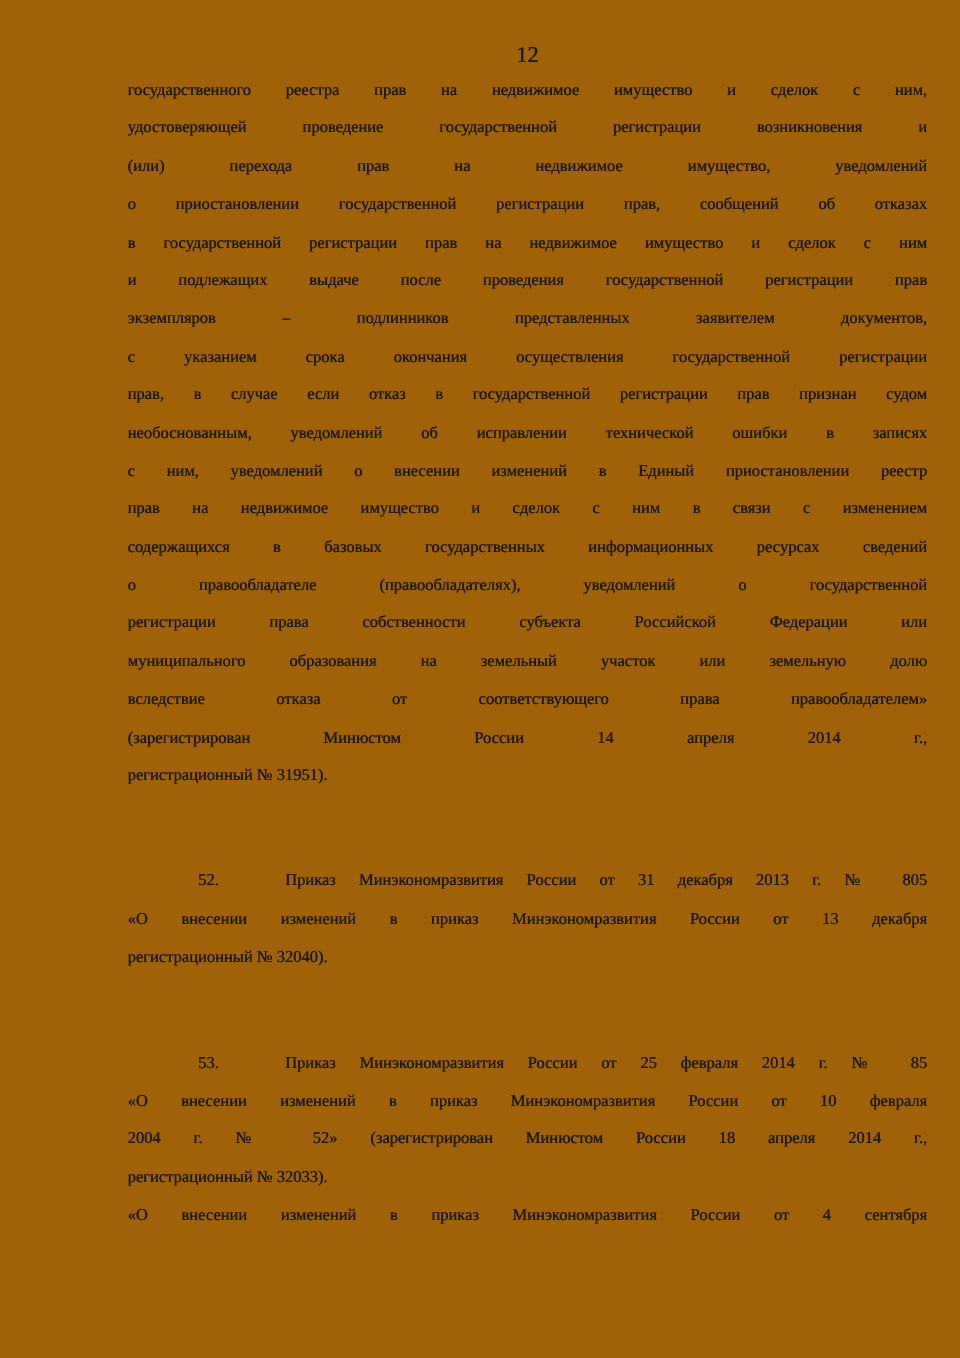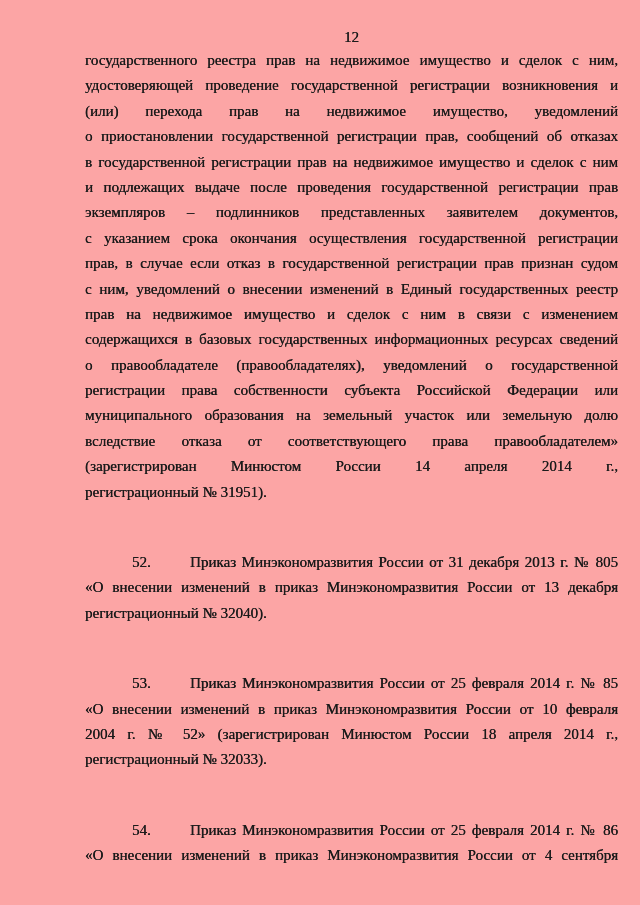--- a/index.html
+++ b/index.html
@@ -4,42 +4,42 @@
 <style>
   html, body {
     margin: 0;
     padding: 0;
     background: #ffffff;
   }
   .page {
     position: relative;
     width: 640px;
     height: 905px;
-    background: #fca5a5;
+    background: #a16207;
     overflow: hidden;
     font-family: "Liberation Serif", "DejaVu Serif", serif;
     color: #1b1b1b;
   }
   .page-number {
     position: absolute;
     top: 28px;
     left: 85px;
     width: 533px;
     text-align: center;
     font-size: 15px;
     line-height: 18px;
     
     text-shadow: 0.3px 0 0 currentColor;
   }
   .doc-body {
     position: absolute;
     top: 48px;
     left: 85px;
     width: 533px;
-    font-size: 15px;
+    font-size: 11px;
     text-shadow: 0.3px 0 0 currentColor; 
   }
   .para { margin: 0; padding: 0; }
   .line {
     height: 25.4px;
     line-height: 25.4px;
     white-space: normal;
     text-align: justify;
     text-align-last: justify;
     overflow: hidden;
@@ -66,21 +66,22 @@
       <div class="para">
         <div class="line">государственного реестра прав на недвижимое имущество и сделок с ним,</div>
         <div class="line">удостоверяющей проведение государственной регистрации возникновения и</div>
         <div class="line">(или) перехода прав на недвижимое имущество, уведомлений</div>
         <div class="line">о приостановлении государственной регистрации прав, сообщений об отказах</div>
         <div class="line">в государственной регистрации прав на недвижимое имущество и сделок с ним</div>
         <div class="line">и подлежащих выдаче после проведения государственной регистрации прав</div>
         <div class="line">экземпляров – подлинников представленных заявителем документов,</div>
         <div class="line">с указанием срока окончания осуществления государственной регистрации</div>
         <div class="line">прав, в случае если отказ в государственной регистрации прав признан судом</div>
-        <div class="line">с ним, уведомлений о внесении изменений в Единый государственных реестр</div>
+        <div class="line">необоснованным, уведомлений об исправлении технической ошибки в записях</div>
+        <div class="line">с ним, уведомлений о внесении изменений в Единый приостановлении реестр</div>
         <div class="line">прав на недвижимое имущество и сделок с ним в связи с изменением</div>
         <div class="line">содержащихся в базовых государственных информационных ресурсах сведений</div>
         <div class="line">о правообладателе (правообладателях), уведомлений о государственной</div>
         <div class="line">регистрации права собственности субъекта Российской Федерации или</div>
         <div class="line">муниципального образования на земельный участок или земельную долю</div>
         <div class="line">вследствие отказа от соответствующего права правообладателем»</div>
         <div class="line">(зарегистрирован Минюстом России 14 апреля 2014 г.,</div>
         <div class="line endline">регистрационный № 31951).</div>
       </div>
       <div class="para">
@@ -88,17 +89,16 @@
         <div class="line">«О внесении изменений в приказ Минэкономразвития России от 13 декабря</div>
         <div class="line endline">регистрационный № 32040).</div>
       </div>
       <div class="para">
         <div class="line indent"><span class="pnum">53.</span><span>Приказ Минэкономразвития России от 25 февраля 2014 г. № 85</span></div>
         <div class="line">«О внесении изменений в приказ Минэкономразвития России от 10 февраля</div>
         <div class="line">2004 г. № 52» (зарегистрирован Минюстом России 18 апреля 2014 г.,</div>
         <div class="line endline">регистрационный № 32033).</div>
       </div>
       <div class="para">
-        <div class="line indent"><span class="pnum">54.</span><span>Приказ Минэкономразвития России от 25 февраля 2014 г. № 86</span></div>
         <div class="line">«О внесении изменений в приказ Минэкономразвития России от 4 сентября</div>
       </div>
     </div>
 </div>
 
 </body></html>

